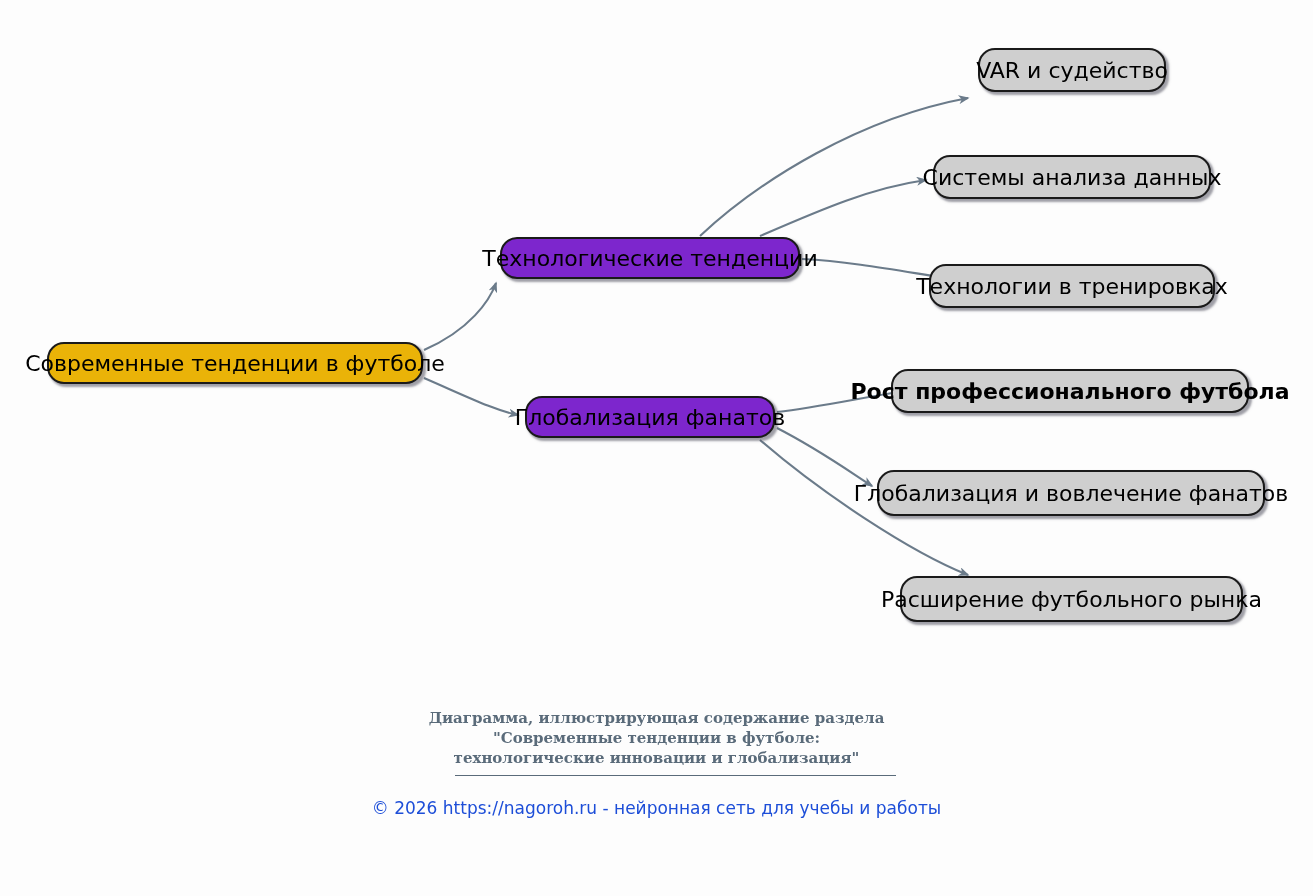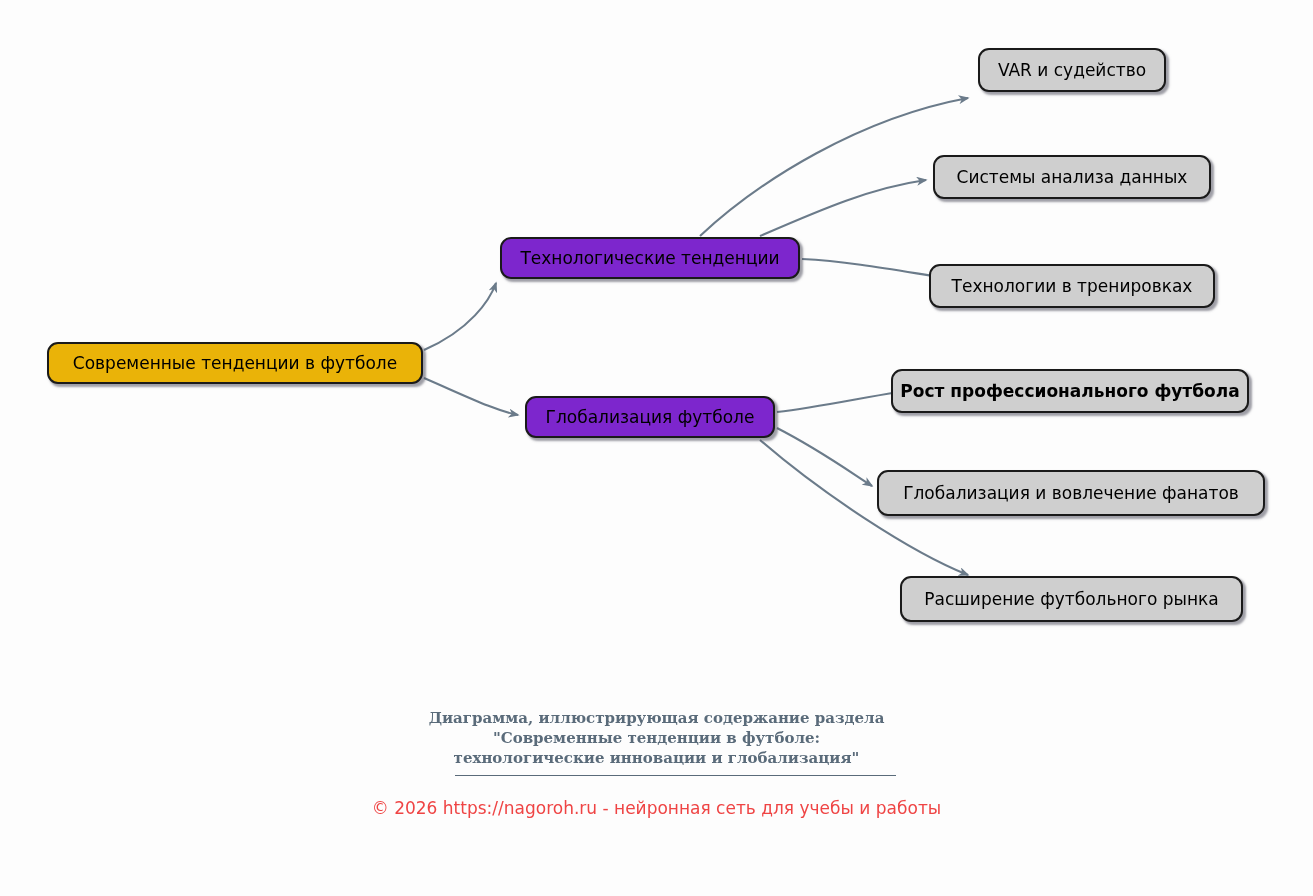--- a/index.html
+++ b/index.html
@@ -23,23 +23,23 @@
     height: 896px;
     pointer-events: none;
   }
   .node {
     position: absolute;
     box-sizing: border-box;
     display: flex;
     align-items: center;
     justify-content: center;
     border: 2px solid #1a1a1a;
-    border-radius: 11px;
+    border-radius: 17px;
     font-family: "DejaVu Sans", sans-serif;
-    font-size: 17px;
+    font-size: 22px;
     color: #000000;
     white-space: nowrap;
     padding: 0 14px;
     box-shadow: 2.5px 2.5px 2.2px rgba(80,80,95,0.55);
     z-index: 5;
   }
   .node.root {
     background: #eab308;
   }
   .node.branch {
@@ -71,21 +71,21 @@
     border-top: 1.3px solid #5a6b7a;
   }
   .footer {
     position: absolute;
     left: 0;
     top: 798px;
     width: 1313px;
     text-align: center;
     font-family: "DejaVu Sans", sans-serif;
     font-size: 17px;
-    color: #ef4444;
+    color: #1d4ed8;
   }
 </style>
 </head>
 <body>
 
 <div id="canvas">
 
   <svg id="edges" viewBox="0 0 1313 896">
     <defs>
       <marker id="arrow" markerWidth="11" markerHeight="9" refX="9.4" refY="4.5" orient="auto" markerUnits="userSpaceOnUse">
@@ -106,21 +106,21 @@
 
   <div class="node root" style="left:47px; top:342px; width:376px; height:42px;">
     <span>Современные тенденции в футболе</span>
   </div>
 
   <div class="node branch" style="left:500px; top:237px; width:300px; height:42px;">
     <span>Технологические тенденции</span>
   </div>
 
   <div class="node branch" style="left:525px; top:396px; width:250px; height:42px;">
-    <span>Глобализация футболе</span>
+    <span>Глобализация фанатов</span>
   </div>
 
   <div class="node leaf" style="left:978px; top:48px; width:188px; height:44px;">
     <span>VAR и судейство</span>
   </div>
 
   <div class="node leaf" style="left:933px; top:155px; width:278px; height:44px;">
     <span>Системы анализа данных</span>
   </div>
 

